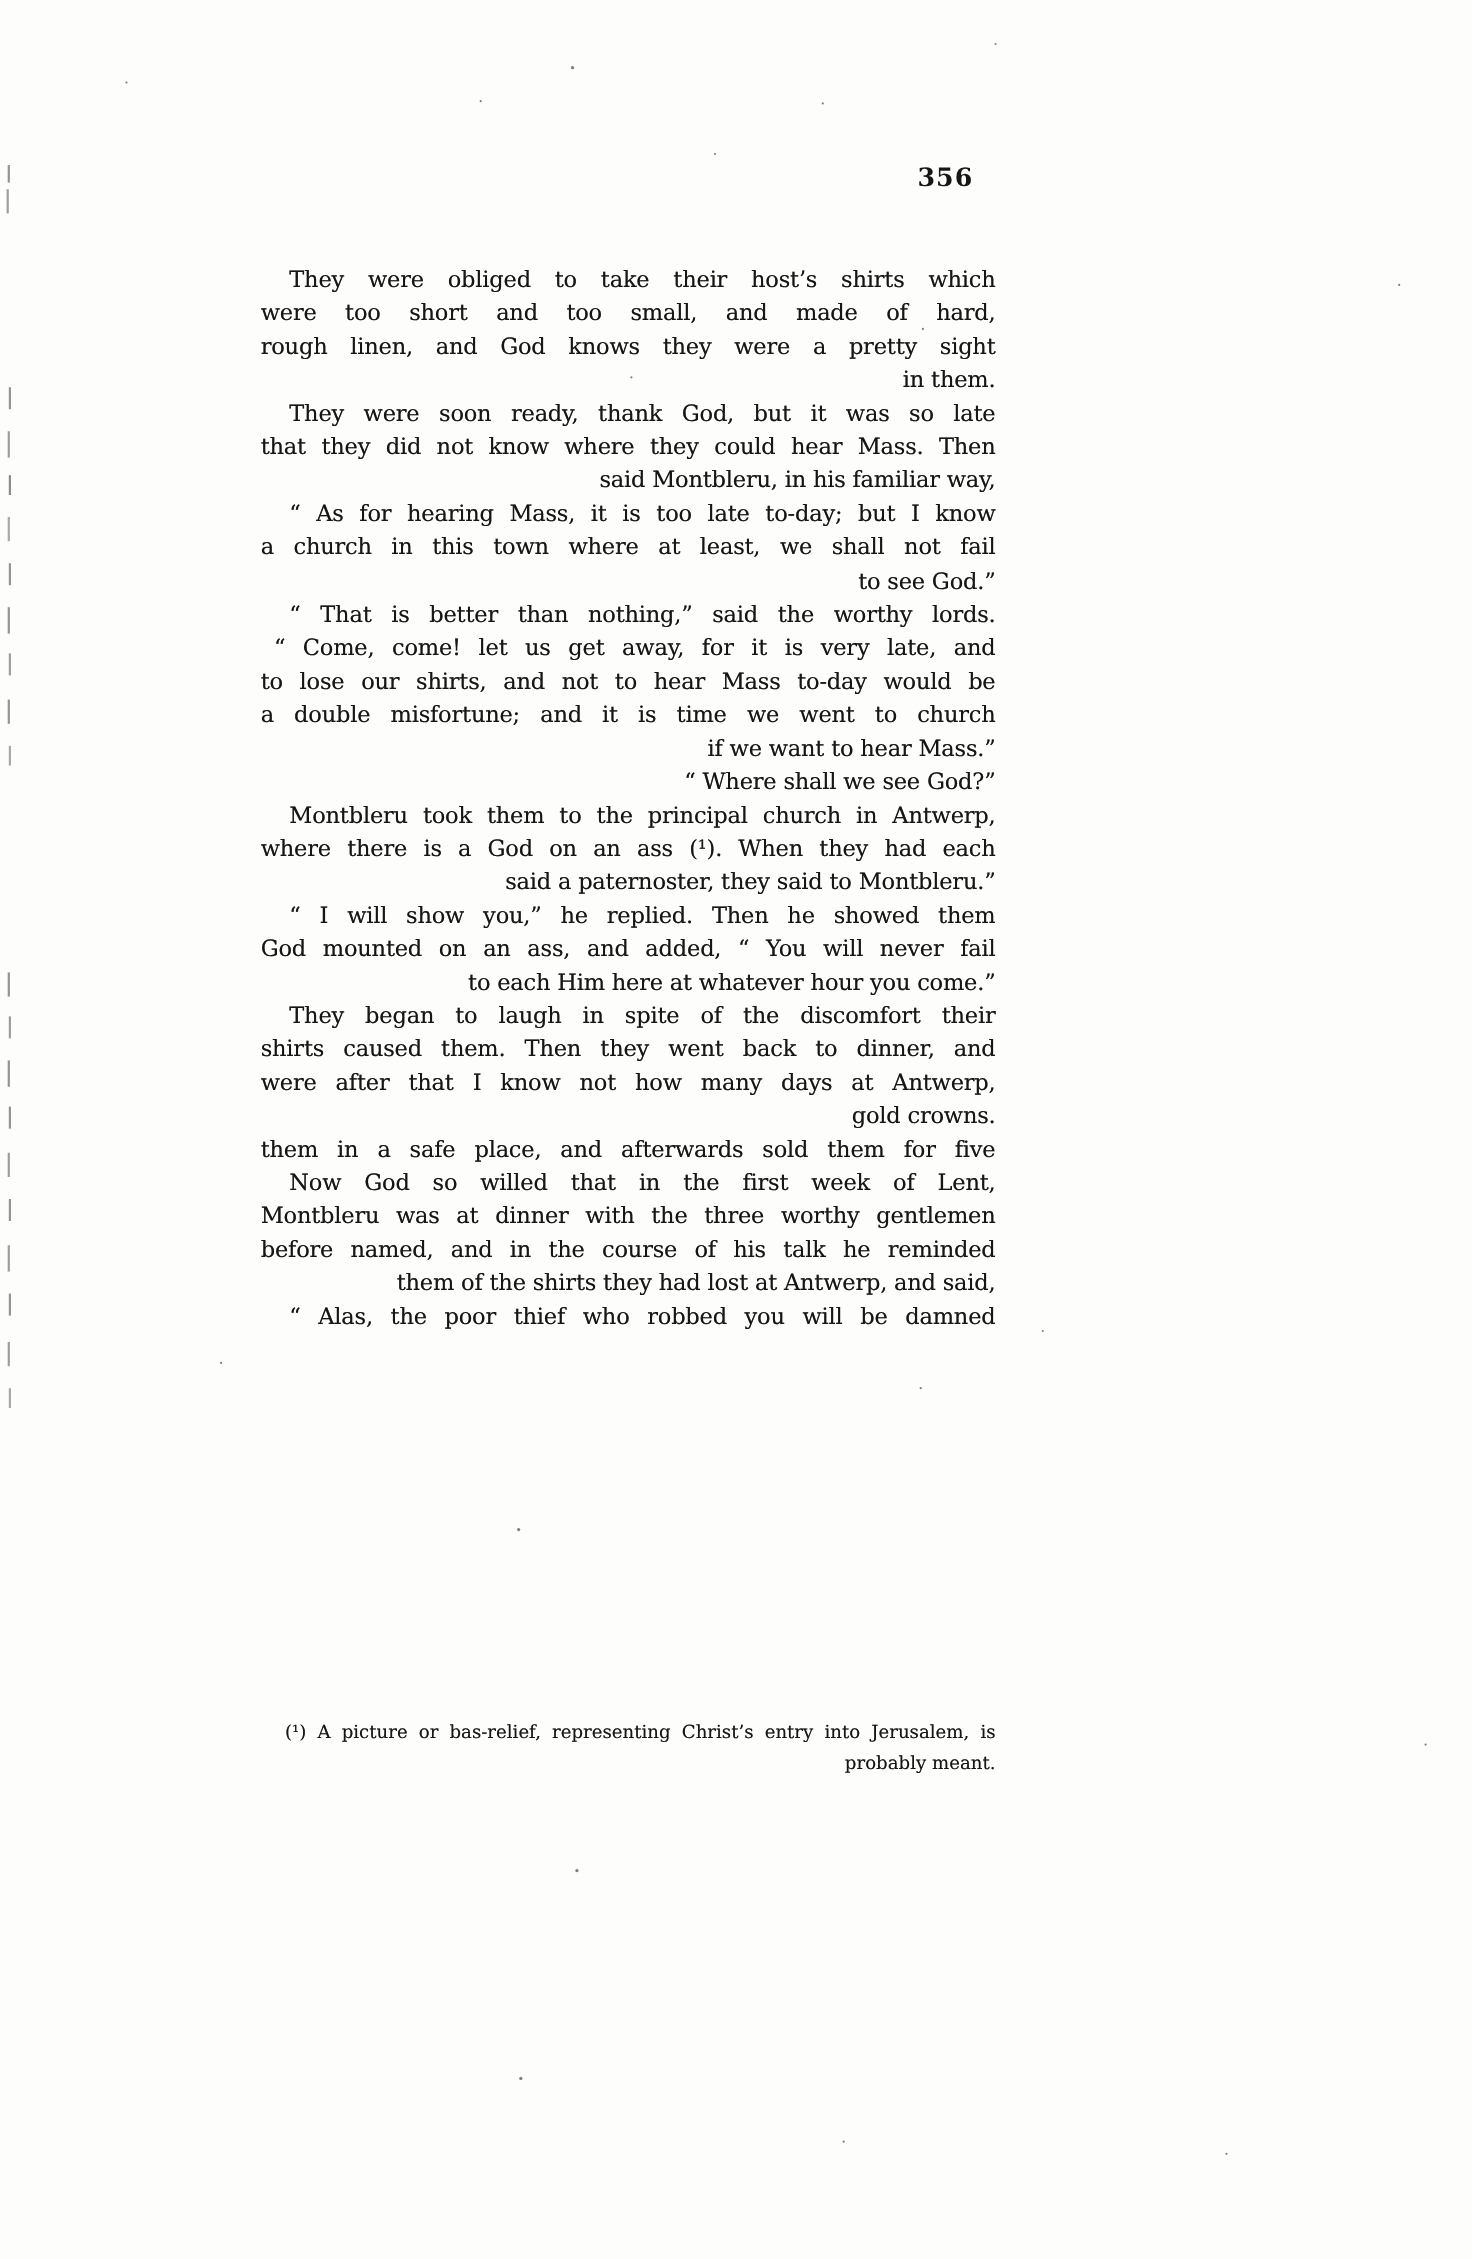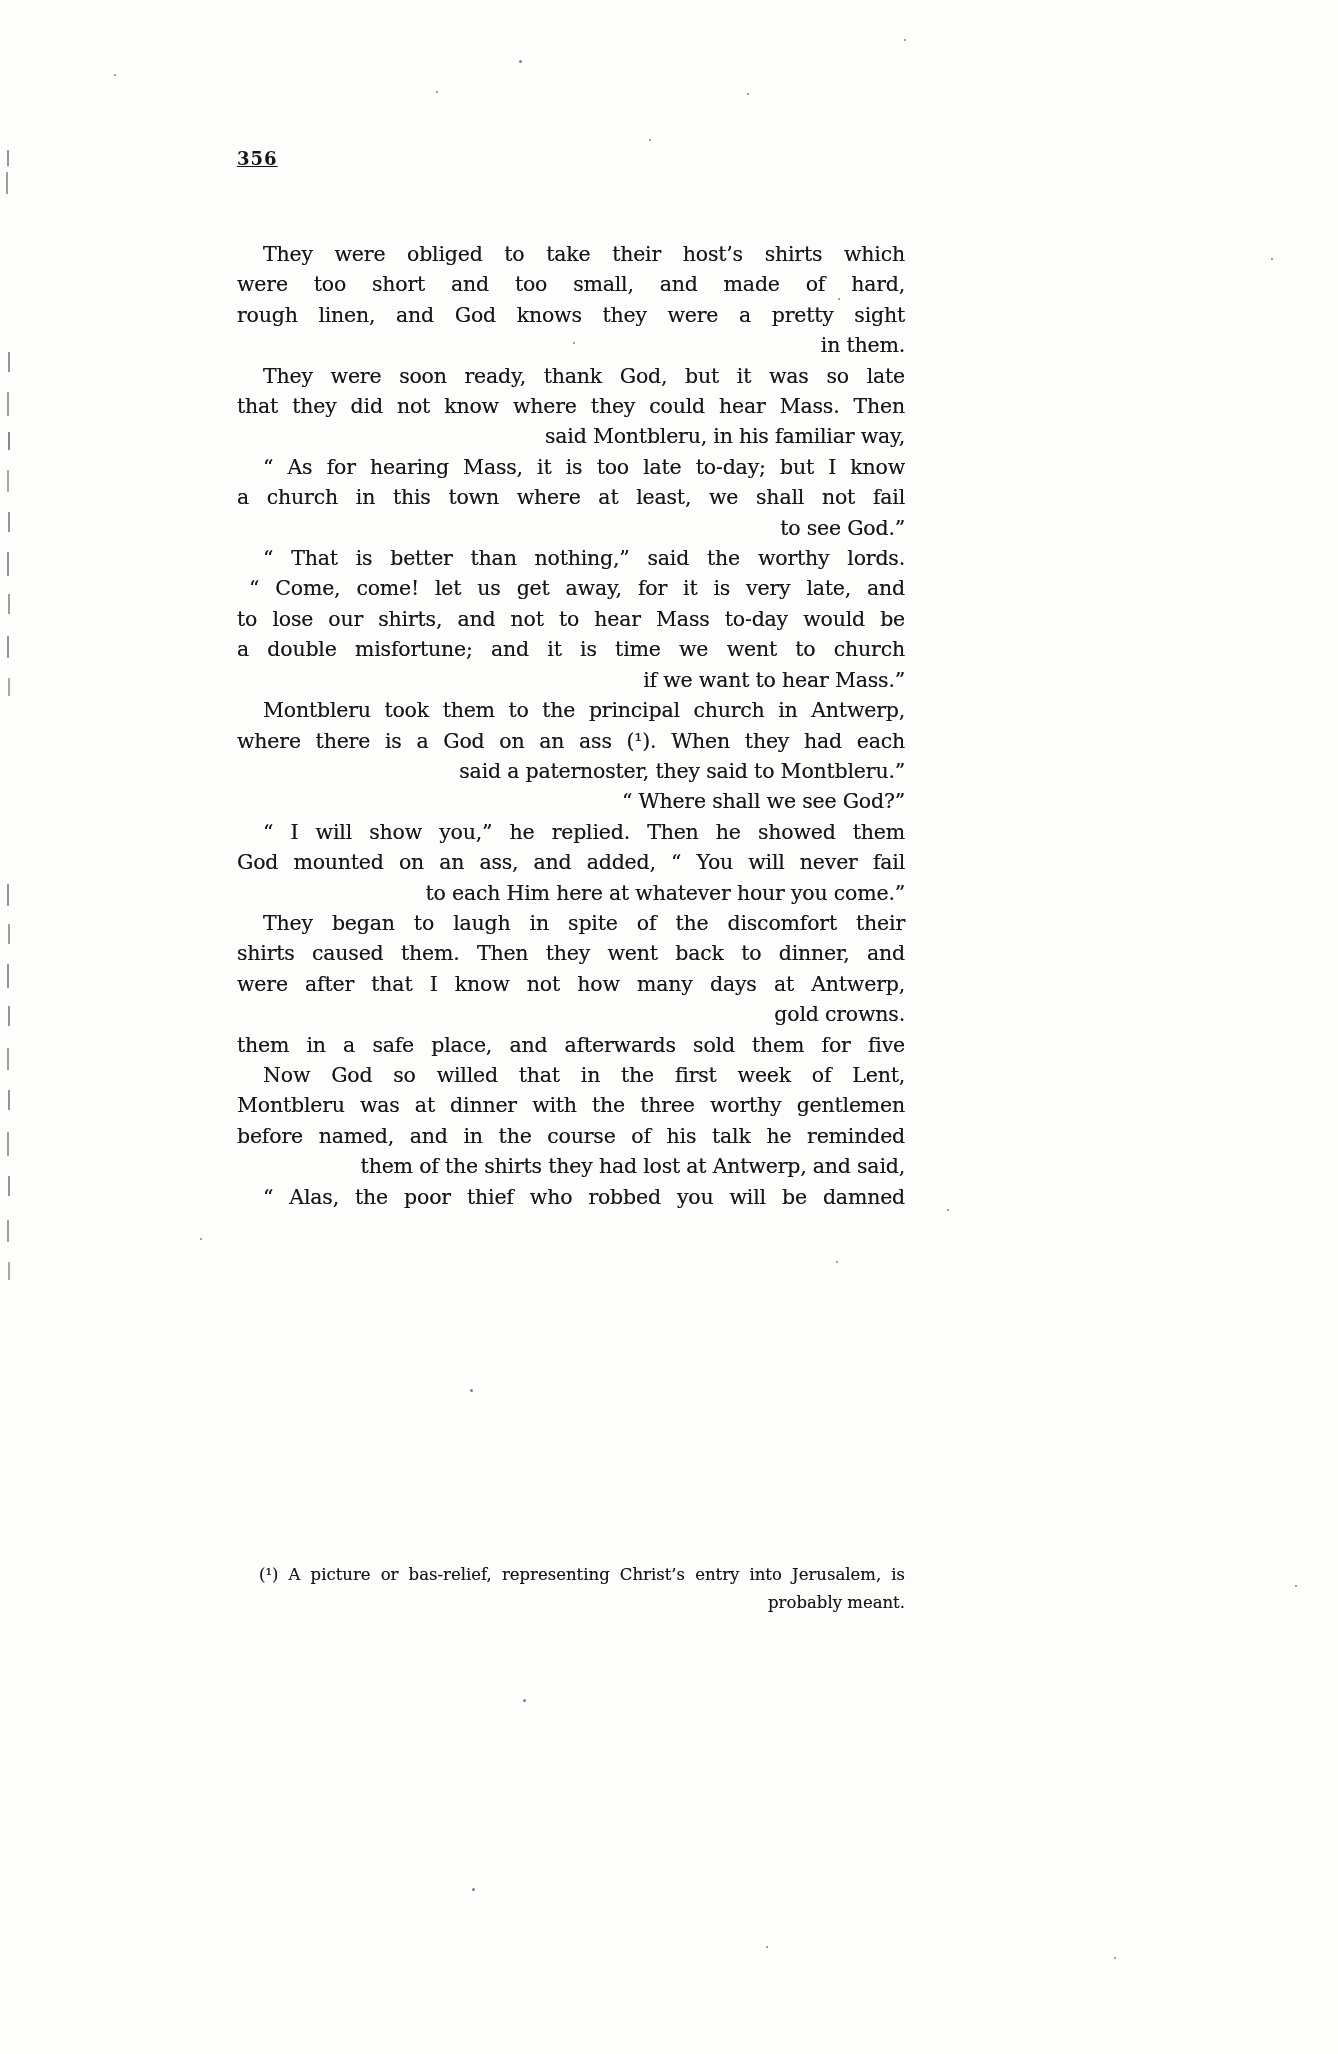--- a/index.html
+++ b/index.html
@@ -4,23 +4,22 @@
 <style>
   html,body{margin:0;padding:0;}
   body{
     width:1338px;height:2054px;position:relative;
     background:#fdfdfc;overflow:hidden;
     font-family:"DejaVu Serif","Liberation Serif",serif;
     color:#161616;
   }
   .page-number{
     position:absolute;left:237px;top:148px;width:648px;
-    text-align:left;font-size:18px;font-weight:bold;
+    text-align:right;font-size:23px;font-weight:bold;
     letter-spacing:1px;
-    text-decoration:underline;
   }
   .text-block{
     position:absolute;left:237px;top:199px;width:668px;
     font-size:20.5px;line-height:30.4px;
     letter-spacing:-0.2px;
     text-shadow:0 0 0.5px rgba(10,10,10,0.55);
     margin-top:40px;
   }
   .para{margin:0;}
   .line{text-align:right;white-space:normal;}
@@ -62,26 +61,26 @@
   <div class="para">
     <div class="line in jl">“ That is better than nothing,” said the worthy lords.</div>
   </div>
   <div class="para">
     <div class="line in2 jl">“ Come, come! let us get away, for it is very late, and</div>
     <div class="line jl">to lose our shirts, and not to hear Mass to-day would be</div>
     <div class="line jl">a double misfortune; and it is time we went to church</div>
     <div class="line">if we want to hear Mass.”</div>
   </div>
   <div class="para">
+    <div class="line in">“ Where shall we see God?”</div>
+  </div>
+  <div class="para">
     <div class="line in jl">Montbleru took them to the principal church in Antwerp,</div>
     <div class="line jl">where there is a God on an ass (¹). When they had each</div>
     <div class="line">said a paternoster, they said to Montbleru.”</div>
-  </div>
-  <div class="para">
-    <div class="line in">“ Where shall we see God?”</div>
   </div>
   <div class="para">
     <div class="line in jl">“ I will show you,” he replied. Then he showed them</div>
     <div class="line jl">God mounted on an ass, and added, “ You will never fail</div>
     <div class="line">to each Him here at whatever hour you come.”</div>
   </div>
   <div class="para">
     <div class="line in jl">They began to laugh in spite of the discomfort their</div>
     <div class="line jl">shirts caused them. Then they went back to dinner, and</div>
     <div class="line jl">were after that I know not how many days at Antwerp,</div>

